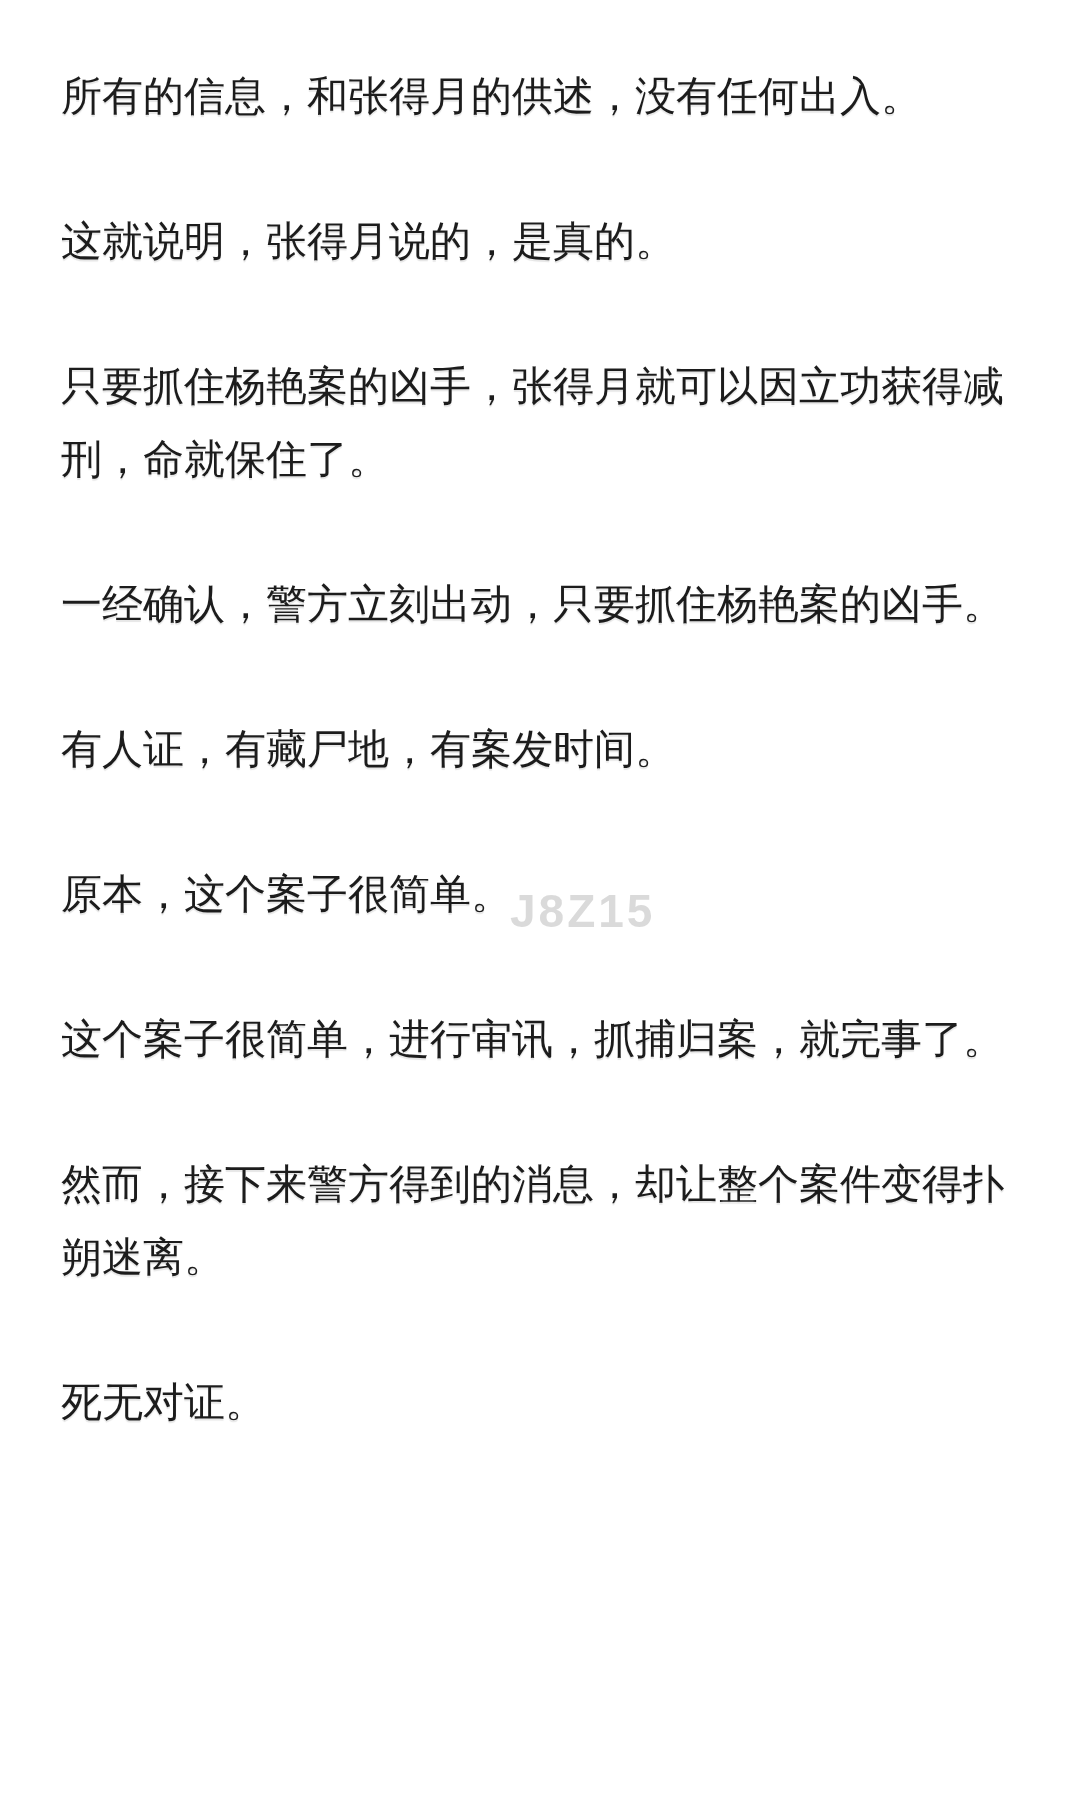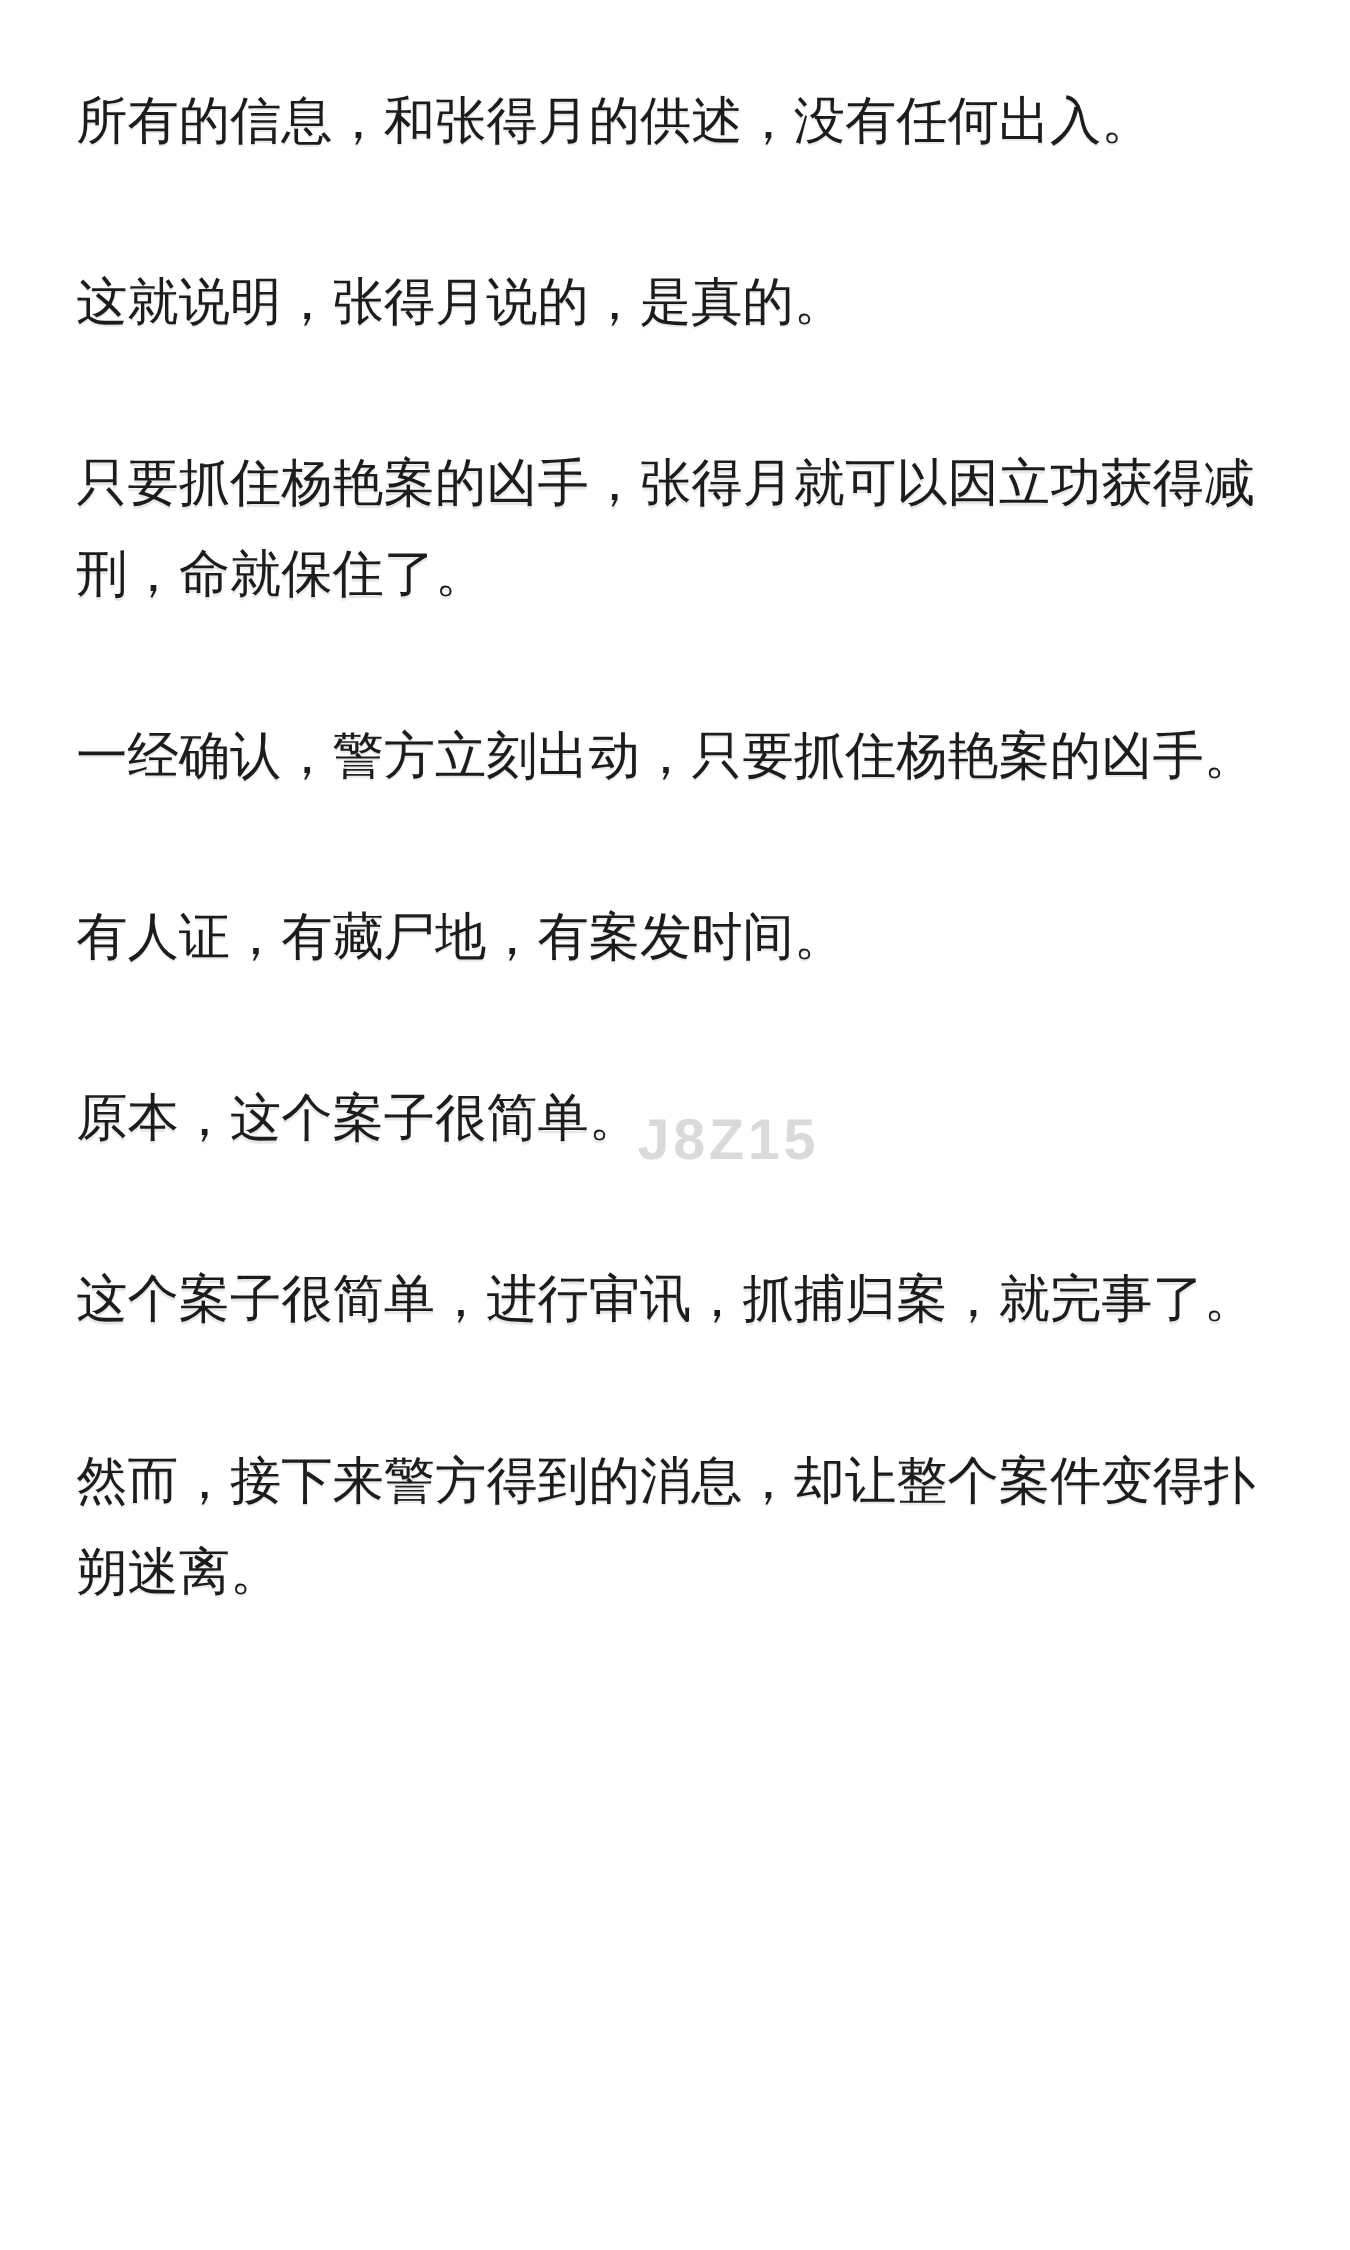--- a/index.html
+++ b/index.html
@@ -50,15 +50,16 @@
 
 <div class="reader-page" id="reader-page" style="color: rgb(28, 28, 28);">
     <p>所有的信息，和张得月的供述，没有任何出入。</p>
     <p>这就说明，张得月说的，是真的。</p>
     <p>只要抓住杨艳案的凶手，张得月就可以因立功获得减刑，命就保住了。</p>
     <p>一经确认，警方立刻出动，只要抓住杨艳案的凶手。</p>
     <p>有人证，有藏尸地，有案发时间。</p>
     <p>原本，这个案子很简单。</p>
     <p>这个案子很简单，进行审讯，抓捕归案，就完事了。</p>
     <p>然而，接下来警方得到的消息，却让整个案件变得扑朔迷离。</p>
+    <p>死无对证。</p>
   </div>
 
 <div class="watermark" style="color: rgb(212, 212, 212); margin-left: 24px;">J8Z15</div>
 
 </body></html>

